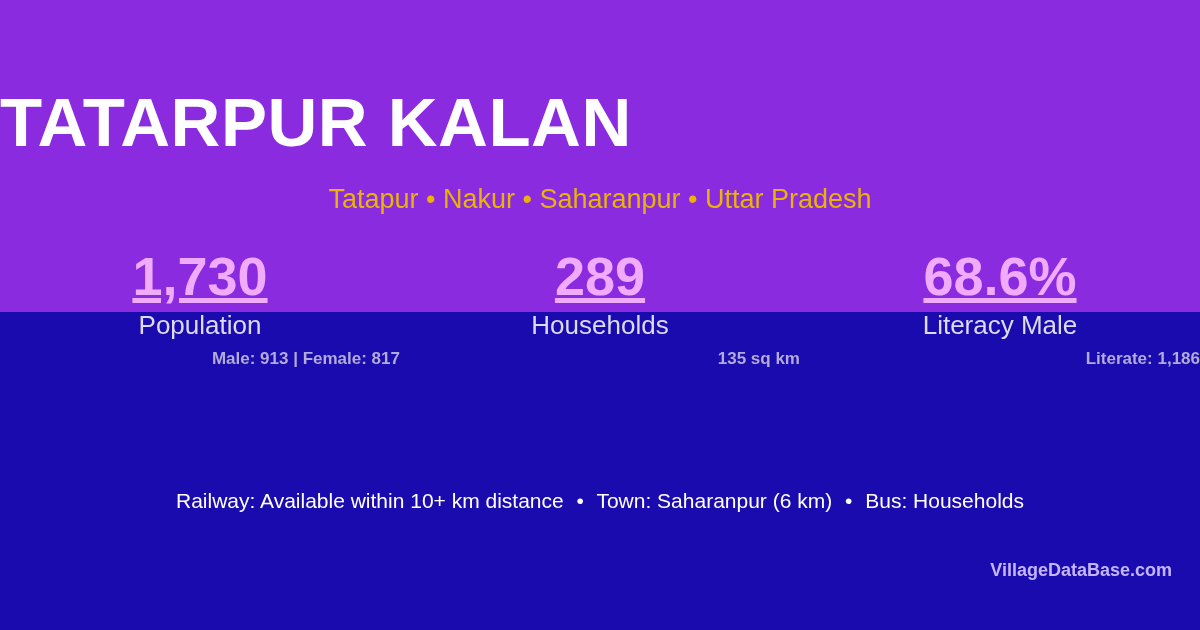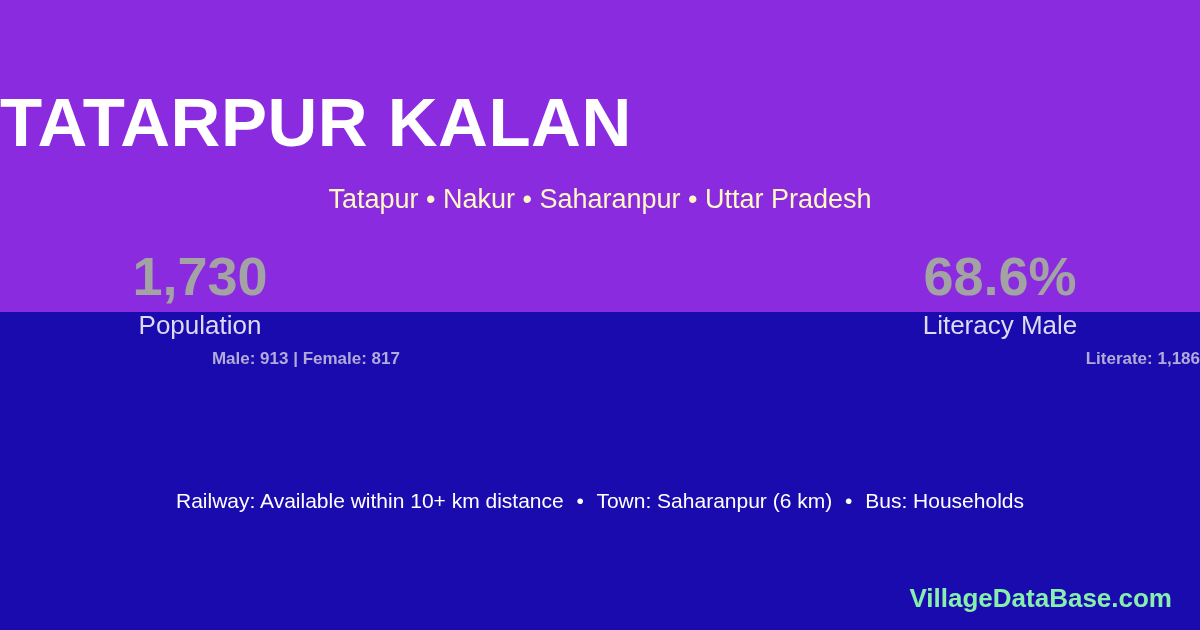--- a/index.html
+++ b/index.html
@@ -65,21 +65,21 @@
 
   .subtitle {
     position: absolute;
     left: 0;
     top: 183px;
     width: 1200px;
     text-align: center;
     font-size: 27px;
     line-height: 32px;
     font-weight: normal;
-    color: #fef9c3;
+    color: #eab308;
     white-space: nowrap;
   }
 
   .stats {
     position: absolute;
     left: 0;
     top: 244px;
     width: 1200px;
     display: flex;
     flex-direction: row;
@@ -87,22 +87,23 @@
     justify-content: space-between;
   }
   .stat {
     width: 400px;
     text-align: center;
   }
   .stat-value {
     font-size: 54px;
     line-height: 64px;
     font-weight: bold;
-    color: #a3a3a3;
+    color: #f0abfc;
     white-space: nowrap;
+    text-decoration: underline;
   }
   .stat-label {
     margin-top: 1px;
     font-size: 26px;
     line-height: 32px;
     font-weight: normal;
     color: #DDDBF0;
     white-space: nowrap;
   }
   .stat-sub {
@@ -128,25 +129,25 @@
   }
   .info-sep {
     display: inline-block;
     padding: 0 7px;
     color: #FFFFFF;
   }
 
   .footer {
     position: absolute;
     right: 28px;
-    top: 584px;
-    font-size: 26px;
+    top: 556px;
+    font-size: 18px;
     line-height: 28px;
     font-weight: bold;
-    color: #86efac;
+    color: #c4b5fd;
     white-space: nowrap;
   }
 </style>
 </head>
 <body>
 
 <div class="card">
 
   <div class="band-purple"></div>
   <div class="band-blue"></div>
@@ -158,20 +159,25 @@
     <div class="subtitle">Tatapur  •  Nakur  •  Saharanpur  •  Uttar Pradesh</div>
 
     <div class="stats">
 
       <div class="stat">
         <div class="stat-value">1,730</div>
         <div class="stat-label">Population</div>
         <div class="stat-sub">Male: 913 | Female: 817</div>
       </div>
 
+      <div class="stat">
+        <div class="stat-value">289</div>
+        <div class="stat-label">Households</div>
+        <div class="stat-sub">135 sq km</div>
+      </div>
 
       <div class="stat">
         <div class="stat-value">68.6%</div>
         <div class="stat-label">Literacy Male</div>
         <div class="stat-sub">Literate: 1,186</div>
       </div>
 
     </div>
 
     <div class="info-line">

